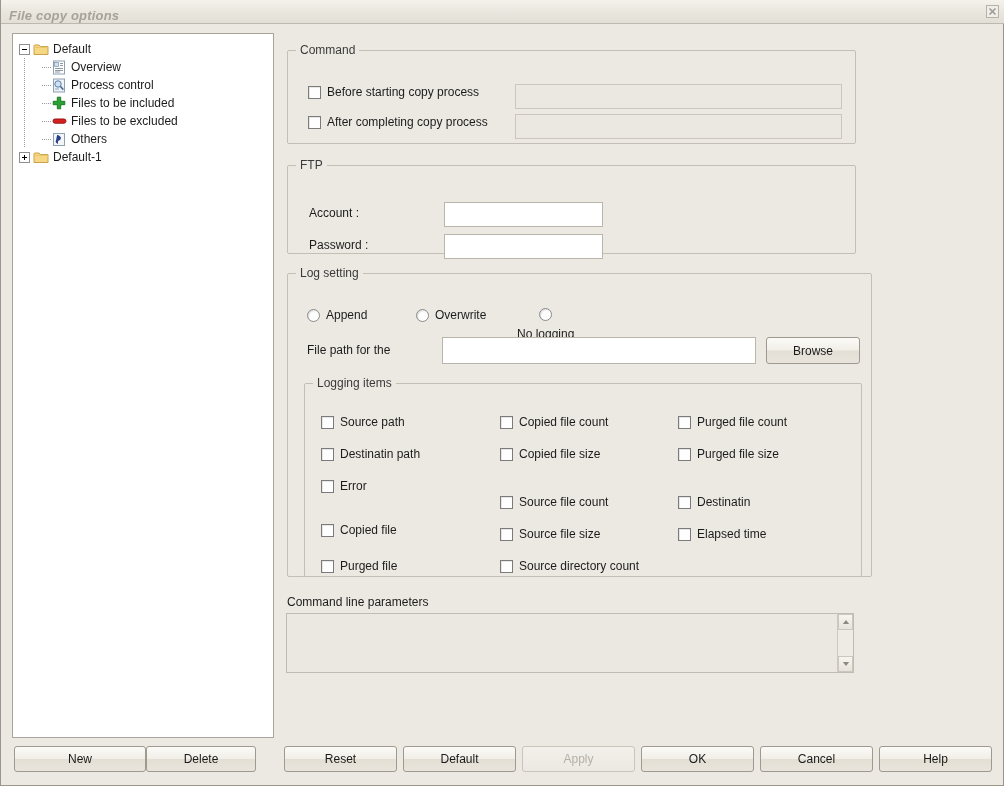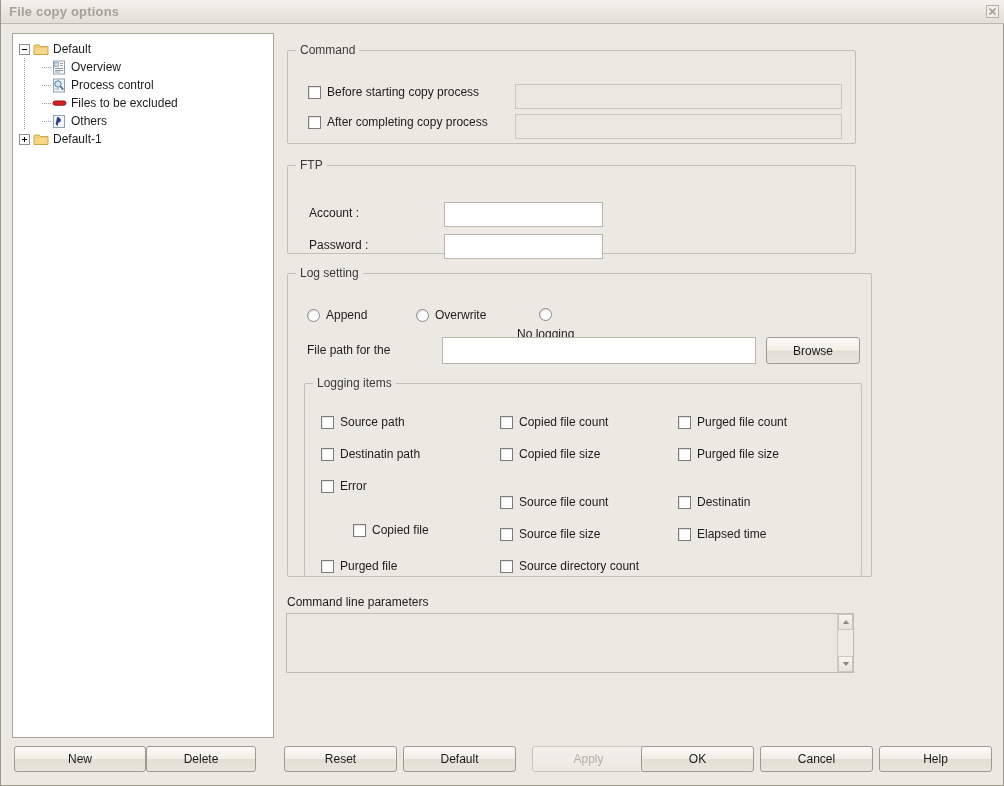--- a/index.html
+++ b/index.html
@@ -21,21 +21,21 @@
     border: 1px solid #9a968c;
     border-top: none;
   }
 
   
   #titlebar {
     position: absolute; left: 0; top: 0;
     width: 1004px; height: 24px;
     background: linear-gradient(to bottom, #f4f2ec 0%, #e9e6de 55%, #e2dfd6 100%);
     border-bottom: 1px solid #bdb9ae;
-    display: flex; align-items: center;
+    display: flex; align-items: flex-end; font-style: italic;
   }
   #title-text {
     margin-left: 8px;
     font-size: 13px;
     font-weight: bold;
     color: #a6a29a;
     letter-spacing: .2px;
     user-select: none;
   }
   #close-btn {
@@ -172,21 +172,20 @@
     border: 1px solid #9e9a90;
     border-radius: 3px;
     cursor: pointer;
     padding: 0;
   }
   button.btn:disabled {
     color: #b4b0a7;
     background: linear-gradient(to bottom,#f2f0ea 0%,#ece9e2 100%);
     border-color: #c9c5bb;
     cursor: default;
-    margin-left: 10px;
   }
 
   
   #clp-label { position: absolute; left: 4px; top: 562px; font-size: 12px; }
   #clp-box {
     position: absolute; left: 3px; top: 580px;
     width: 568px; height: 60px;
     background: #ebe8e1;
     border: 1px solid #c0bcb2;
     display: flex;
@@ -262,20 +261,29 @@
               <rect x="1.5" y="1" width="11" height="13" fill="#eef3f8" stroke="#8ea0b4"></rect>
               <circle cx="6" cy="6" r="3.2" fill="#cfe2f2" stroke="#5b7fa6" stroke-width="1"></circle>
               <path d="M8.3 8.3 L11.3 11.6" stroke="#4a6f99" stroke-width="1.7" fill="none"></path>
               <path d="M3 11 H7" stroke="#8a97a6" stroke-width=".9"></path>
             </svg>
           </span>
           <span class="lbl">Process control</span>
         </div>
 
 
+        <div class="tnode">
+          <span class="spacer"></span>
+          <span class="ico">
+            <svg class="iconsvg" width="14" height="14" viewBox="0 0 14 14">
+              <path d="M5.3 1.2 H8.7 V5.3 H12.8 V8.7 H8.7 V12.8 H5.3 V8.7 H1.2 V5.3 H5.3 Z" fill="#2aa233" stroke="#1c7a24" stroke-width="1" stroke-linejoin="round"></path>
+            </svg>
+          </span>
+          <span class="lbl">Files to be included</span>
+        </div>
 
         <div class="tnode">
           <span class="spacer"></span>
           <span class="ico">
             <svg class="iconsvg" width="15" height="14" viewBox="0 0 15 14">
               <rect x="1" y="5" width="13" height="4.2" rx="2.1" fill="#d42020" stroke="#9c1414" stroke-width="1"></rect>
             </svg>
           </span>
           <span class="lbl">Files to be excluded</span>
         </div>
@@ -363,21 +371,21 @@
           <span class="txt">Source path</span>
         </div>
         <div class="ctl" style="position:absolute;left:16px;top:57px;">
           <span class="cb"></span>
           <span class="txt">Destinatin path</span>
         </div>
         <div class="ctl" style="position:absolute;left:16px;top:89px;">
           <span class="cb"></span>
           <span class="txt">Error</span>
         </div>
-        <div class="ctl" style="position:absolute;left:16px;top:133px;margin-left:32px;">
+        <div class="ctl" style="position:absolute;left:16px;top:133px;">
           <span class="cb"></span>
           <span class="txt">Copied file</span>
         </div>
         <div class="ctl" style="position:absolute;left:16px;top:169px;">
           <span class="cb"></span>
           <span class="txt">Purged file</span>
         </div>
 
         <div class="ctl" style="position:absolute;left:195px;top:25px;">
           <span class="cb"></span>

